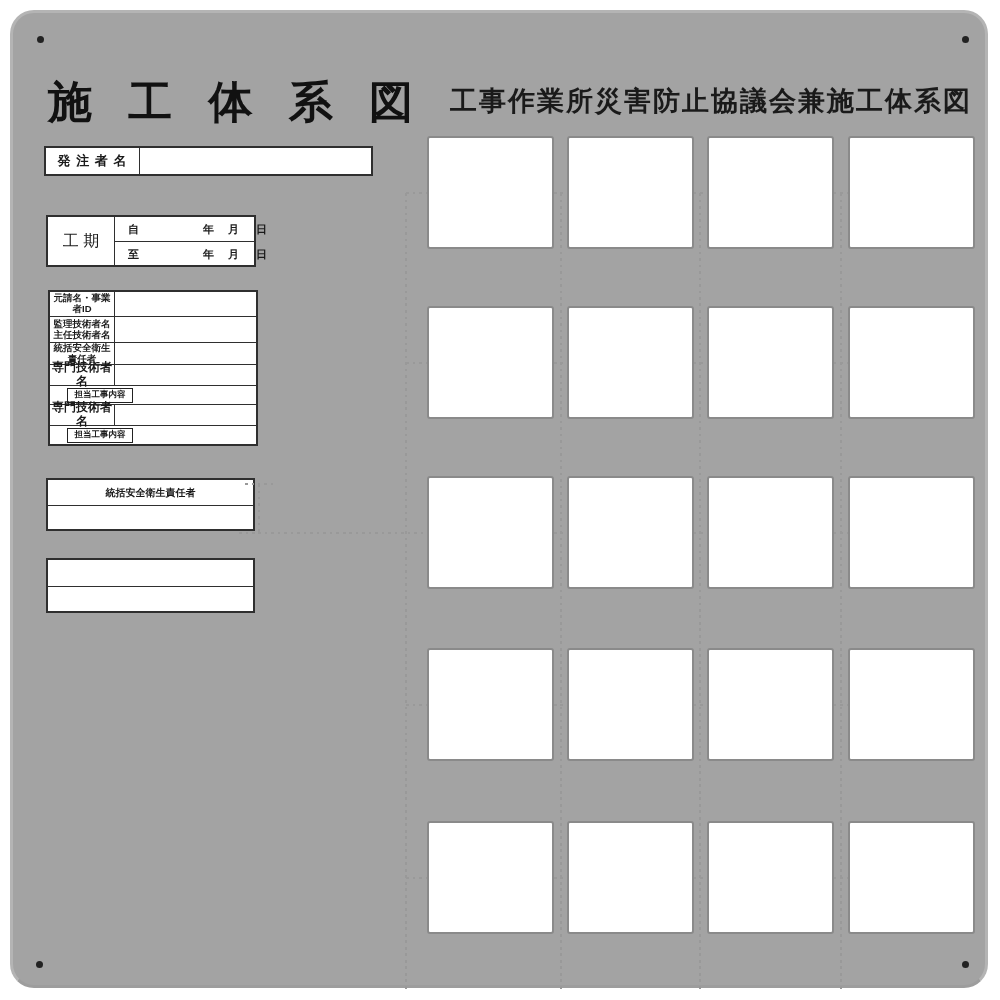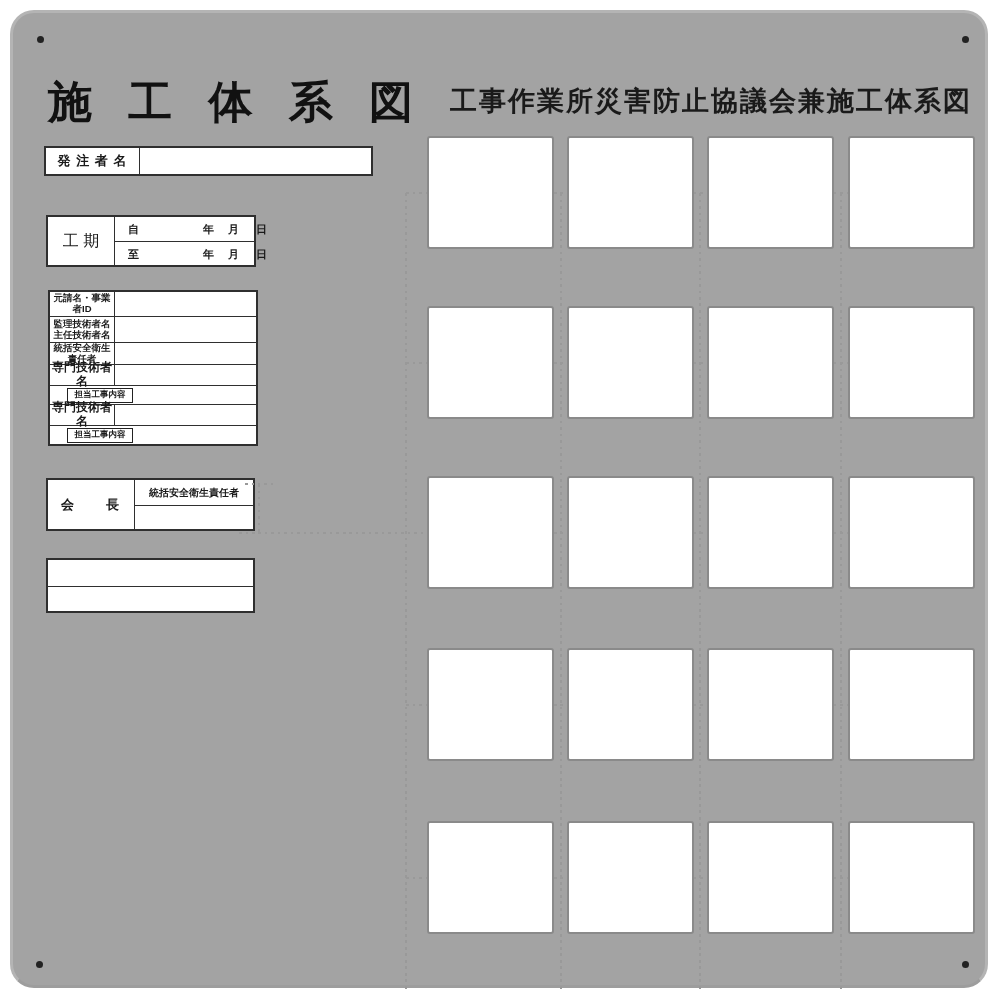--- a/index.html
+++ b/index.html
@@ -157,21 +157,20 @@
         </div>
         <div class="row" style="height: 19px;">
           <div class="ind">
             <div class="ibox">担当工事内容</div>
           </div>
           <div class="val"></div>
         </div>
       </div>
 
     <div class="cbox b-chair">
-      <div class="cl">会　　長</div>
       <div class="cr">
         <div class="top">統括安全衛生責任者</div>
         <div class="bot"></div>
       </div>
     </div>
 
 
     <div class="cbox b-vice">
       <div class="cr">
         <div class="top"></div>

